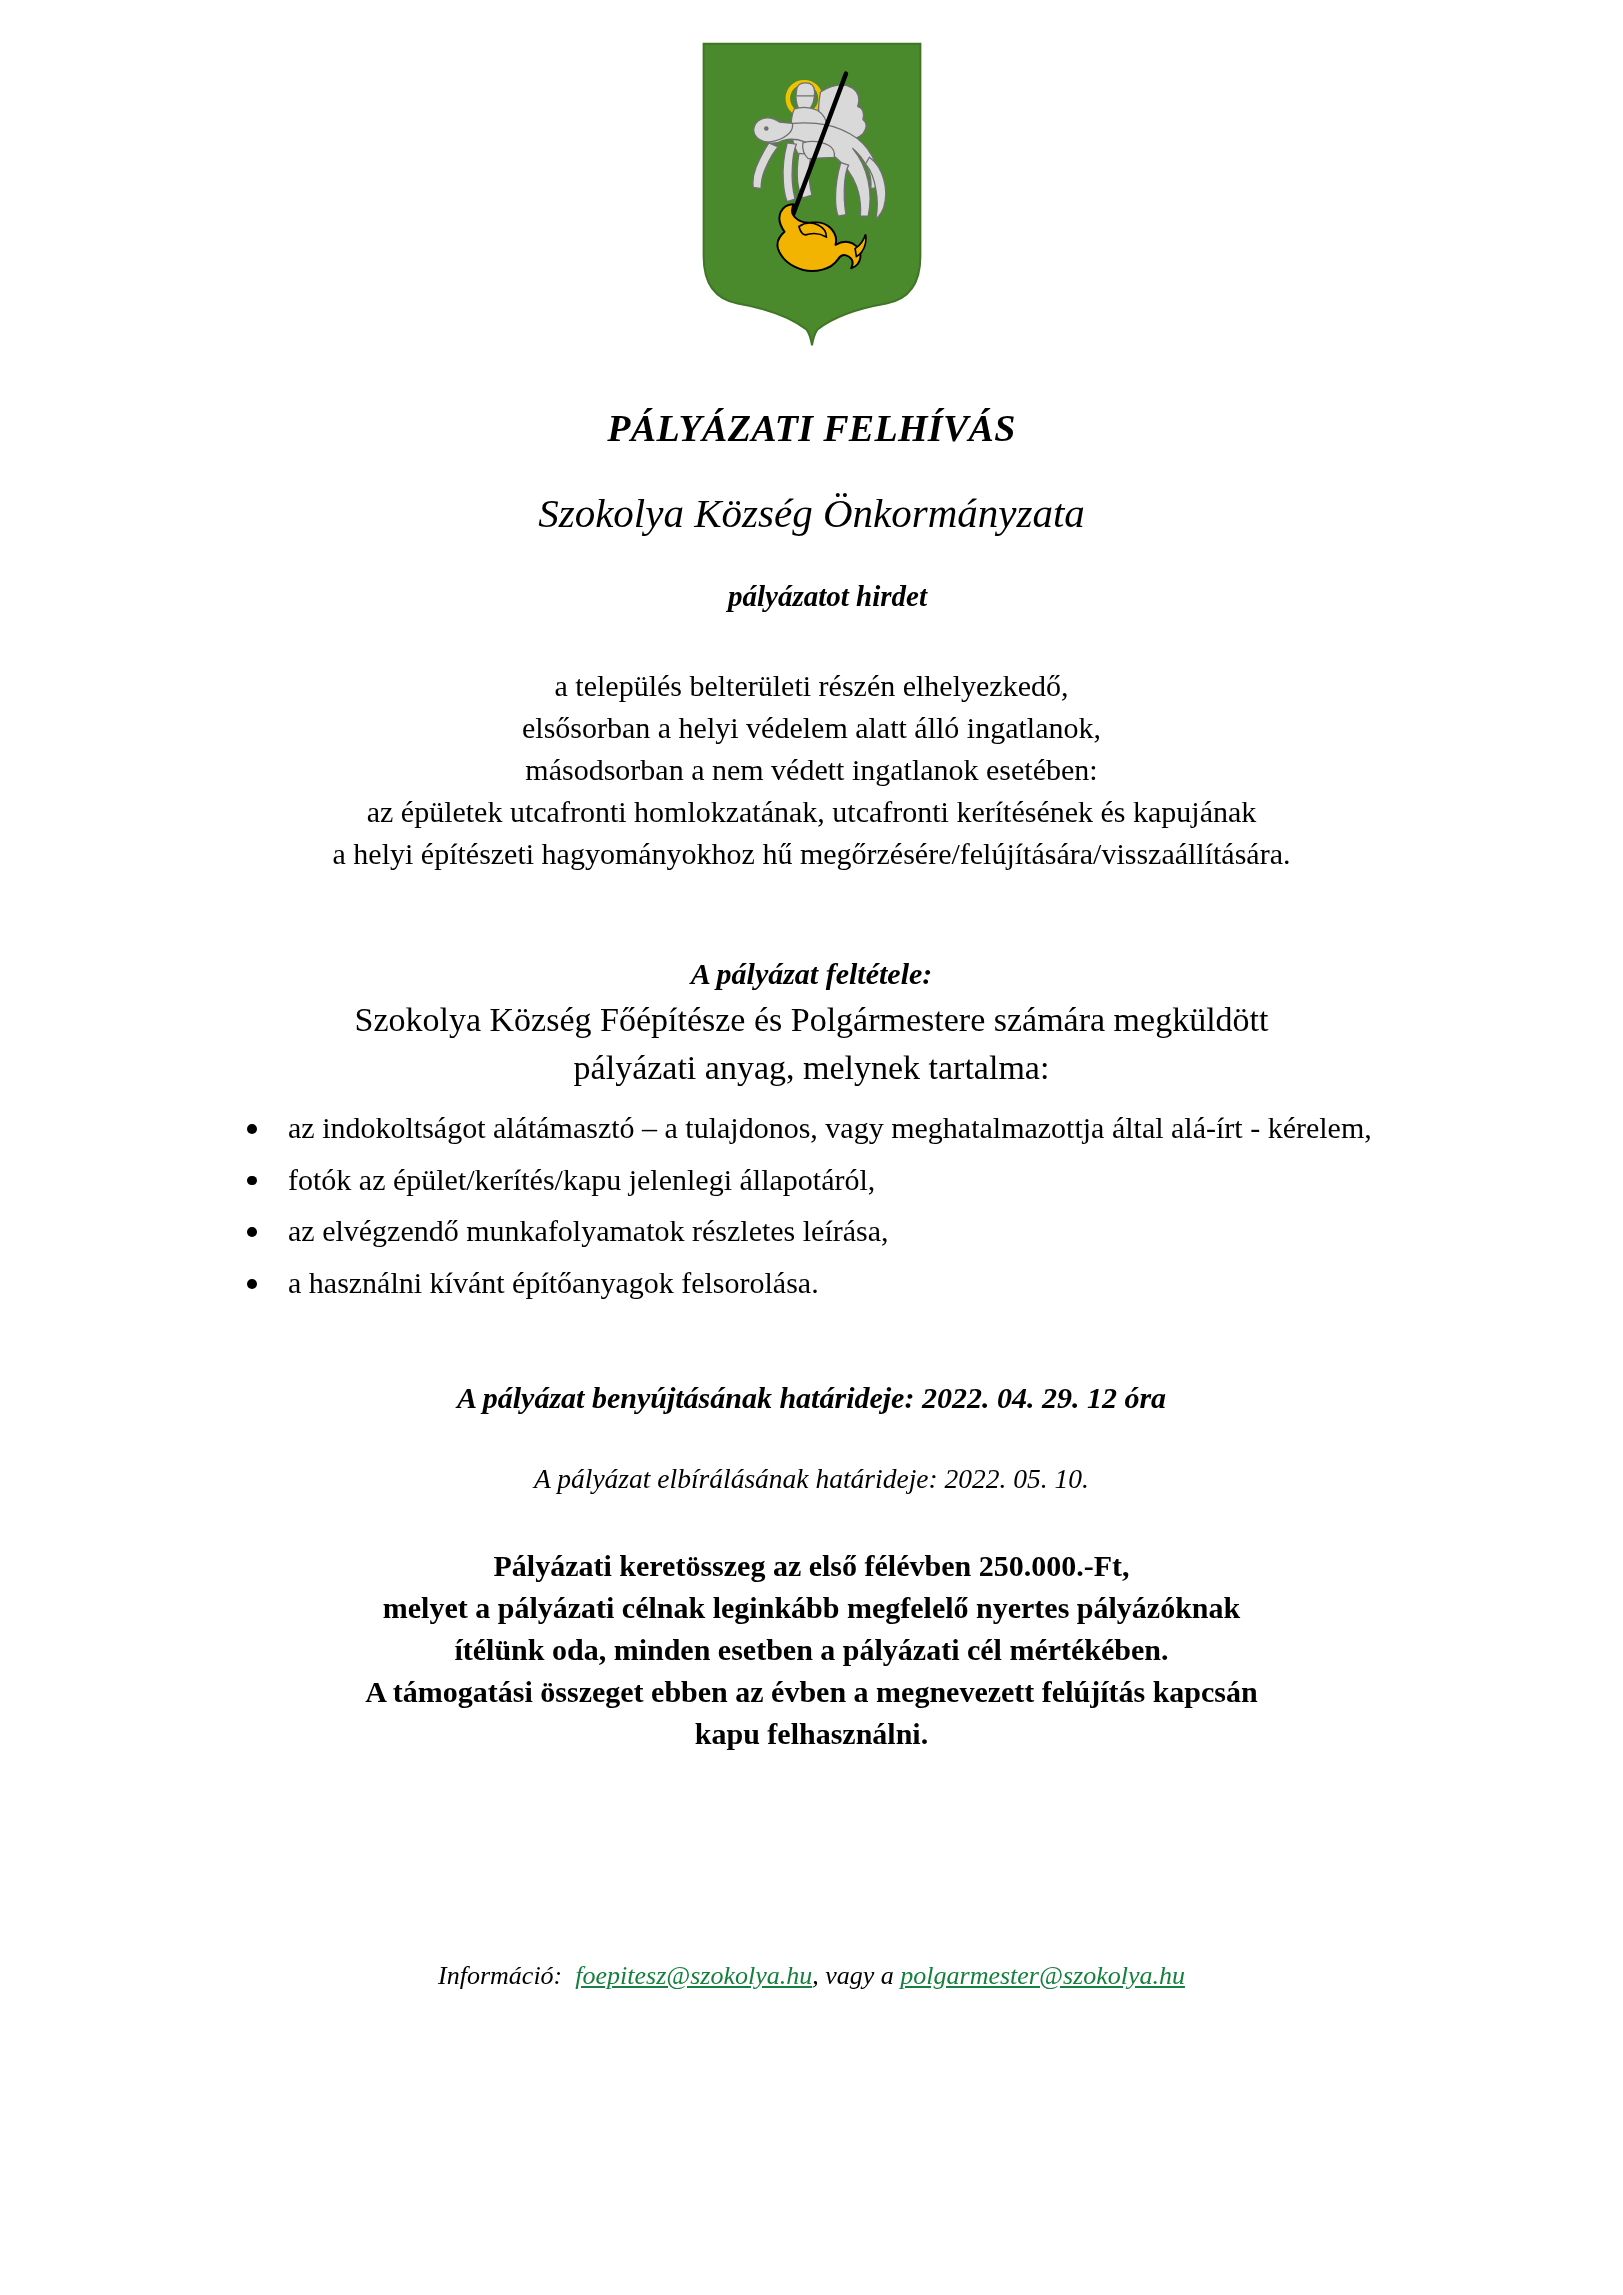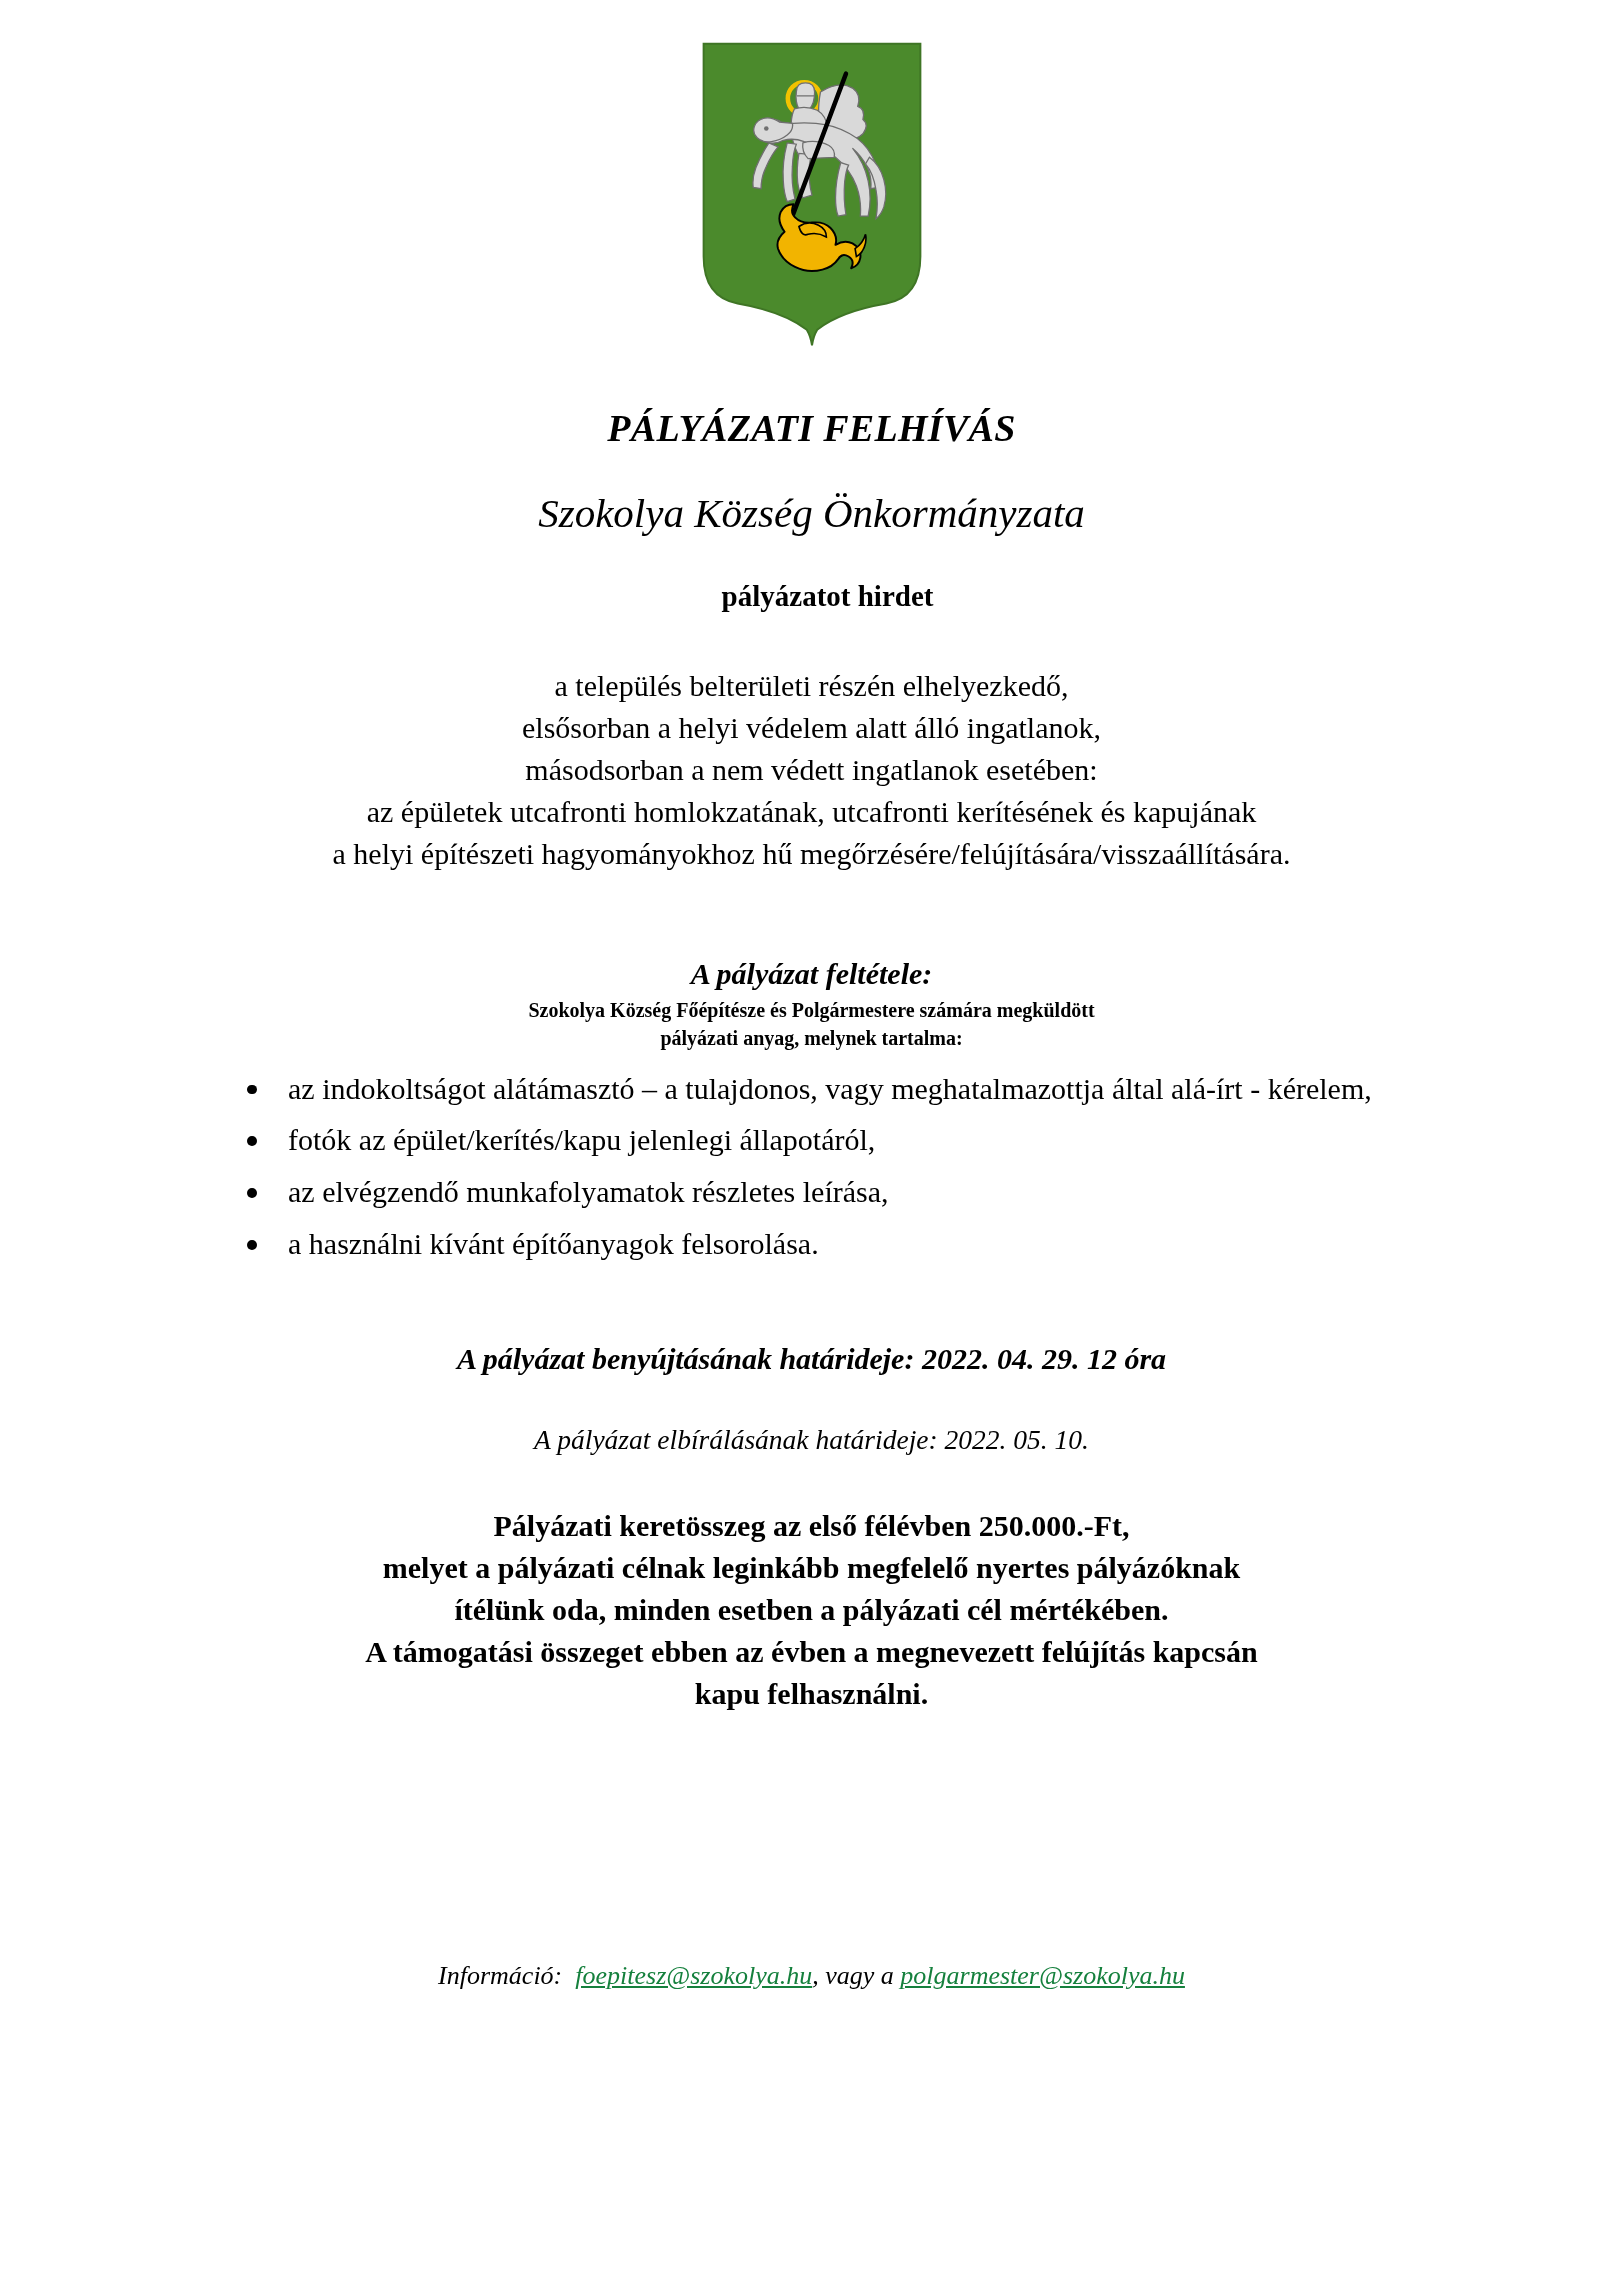--- a/index.html
+++ b/index.html
@@ -56,41 +56,41 @@
     margin-top: 34px;
     font-size: 41px;
     font-style: italic;
     font-weight: normal;
   }
 
   .announce {
     margin-top: 37px;
     font-size: 29px;
     font-weight: bold;
+    font-style: italic;
     padding-left: 32px;
   }
 
   .intro {
     margin-top: 50px;
     font-size: 30px;
     line-height: 1.40;
   }
 
   .condition-title {
     margin-top: 79px;
     font-size: 30px;
     font-weight: bold;
     font-style: italic;
   }
 
   .condition-lead {
     margin-top: 2.6px;
-    font-size: 20px;
+    font-size: 34px;
     line-height: 1.40;
-    font-weight: bold;
   }
 
   
   .bullets {
     margin: 15.7px 0 0 0;
     padding: 0;
     list-style: none;
     font-size: 30px;
     line-height: 1.42;
     text-align: left;

